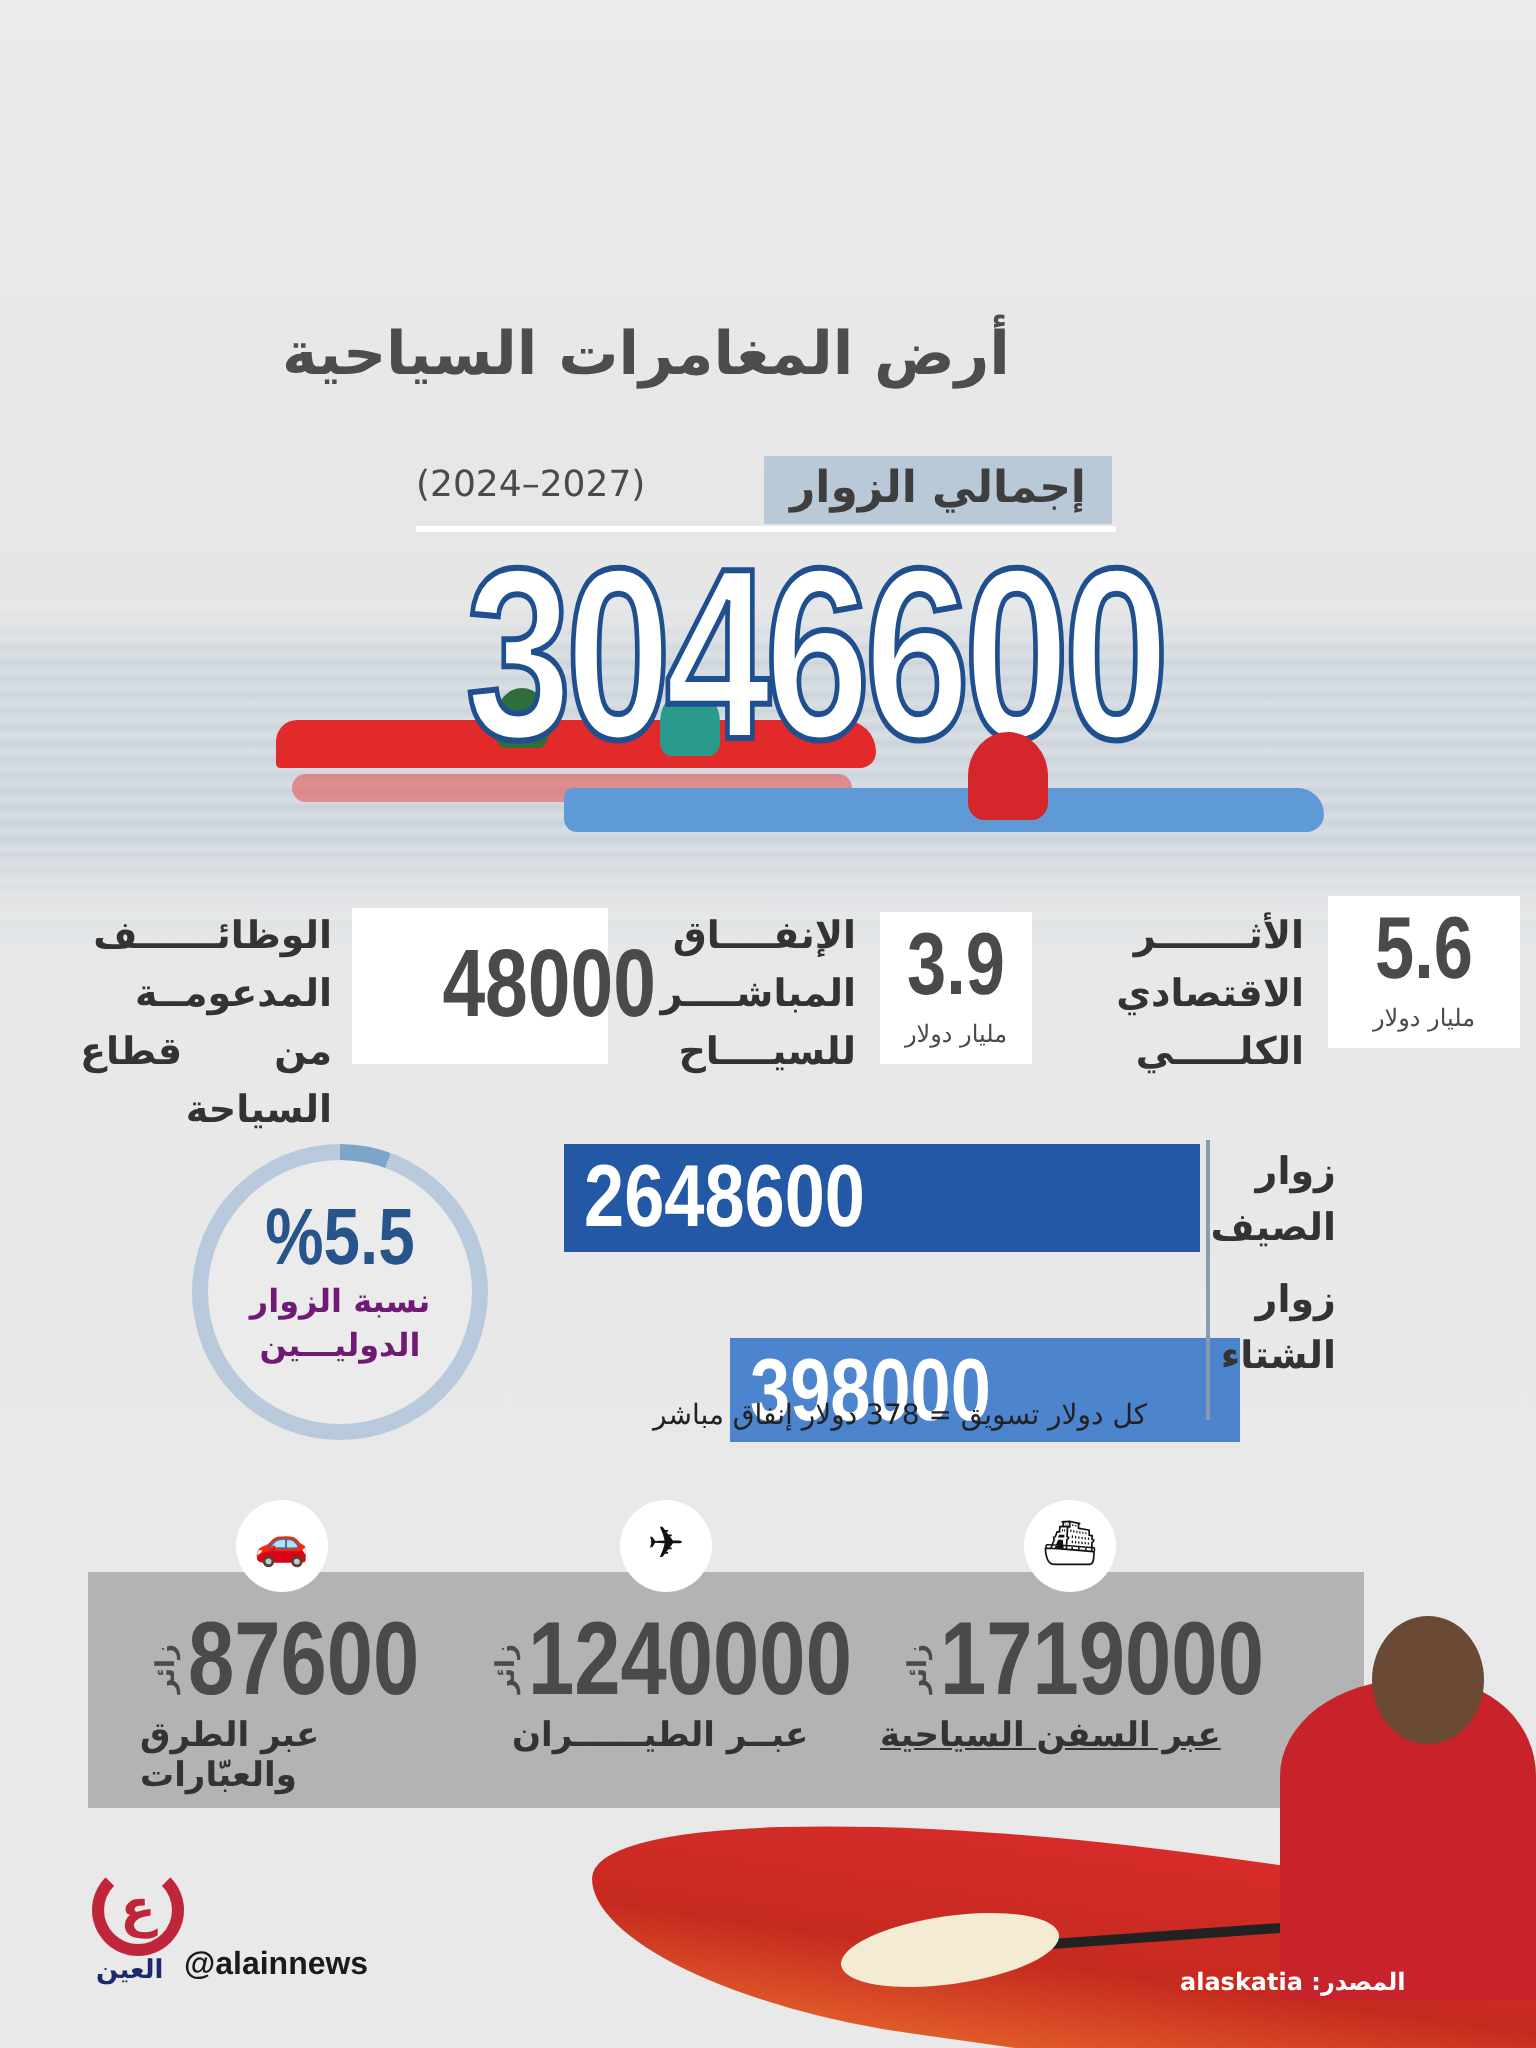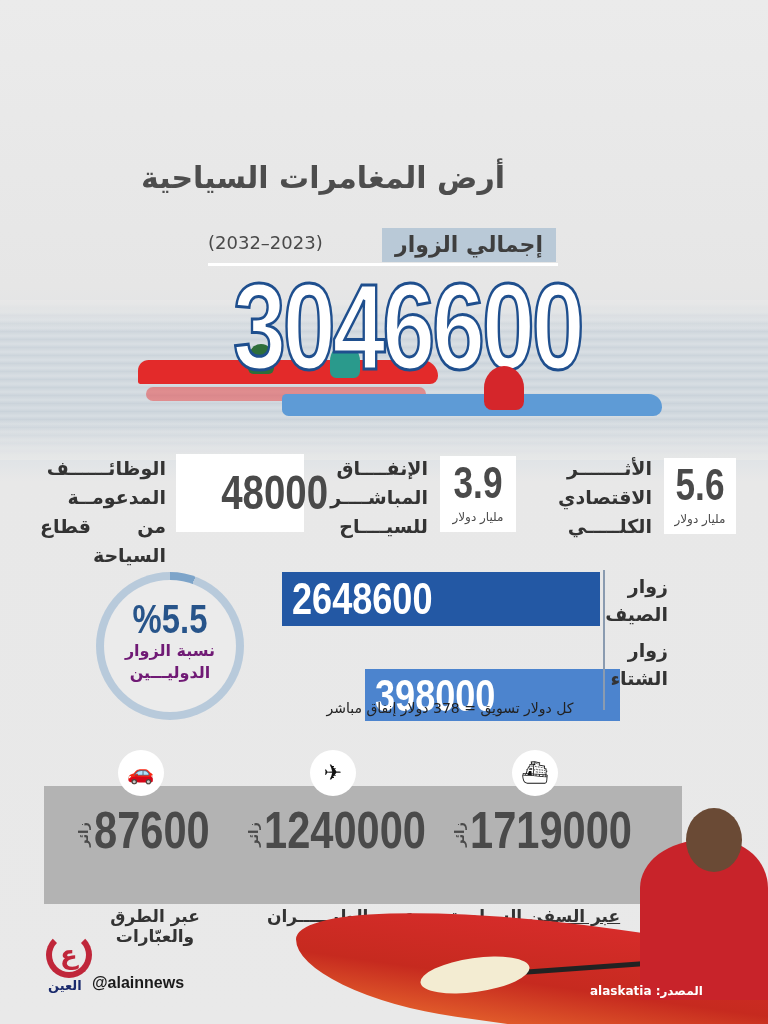--- a/index.html
+++ b/index.html
@@ -36,55 +36,55 @@
 
   .ring { position: absolute; left: 96px; top: 572px; width: 148px; height: 148px; border-radius: 50%; background: conic-gradient(#7da4c9 0 20deg, #b8cadb 20deg 360deg); }
   .ring-inner { position: absolute; left: 8px; top: 8px; width: 132px; height: 132px; border-radius: 50%; background: #ebebeb; text-align: center; }
   .ring-pct { display: block; margin-top: 18px; font-family: "Liberation Sans", sans-serif; font-weight: bold; font-size: 40px; color: #27548a; transform: scaleX(0.82); line-height: 42px; }
   .ring-label { display: block; font-size: 16px; color: #701a75; direction: rtl; line-height: 22px; font-weight: bold; }
 
   .panel { position: absolute; left: 44px; top: 786px; width: 638px; height: 118px; background: #b3b3b3; }
   .icon-circle { position: absolute; width: 46px; height: 46px; border-radius: 50%; background: #ffffff; text-align: center; line-height: 46px; font-size: 22px; color: #111; }
   .mode-num { position: absolute; font-family: "Liberation Sans", sans-serif; font-weight: bold; font-size: 52px; color: #4a4a4a; line-height: 56px; transform: scaleX(0.8); transform-origin: left; }
   .mode-unit { position: absolute; font-size: 13px; color: #4a4a4a; writing-mode: vertical-rl; transform: rotate(180deg); font-weight: bold; }
-  .mode-label { position: absolute; font-size: 17px; color: #333; direction: rtl; text-align: center; font-weight: bold; margin-top: 48px; }
+  .mode-label { position: absolute; font-size: 17px; color: #333; direction: rtl; text-align: left; font-weight: bold; }
 
   .kayak-big { position: absolute; left: 296px; top: 918px; width: 480px; height: 110px; background: linear-gradient(#d62c2a, #c62a1f 60%, #e05a2a); border-radius: 80% 0 0 40% / 60% 0 0 60%; transform: skewY(8deg); }
   .paddle { position: absolute; left: 420px; top: 958px; width: 110px; height: 34px; background: #f3ecd2; border-radius: 50%; transform: rotate(-8deg); }
   .paddle-shaft { position: absolute; left: 520px; top: 965px; width: 140px; height: 5px; background: #222; transform: rotate(-4deg); }
   .person { position: absolute; left: 640px; top: 840px; width: 128px; height: 160px; background: #c8232a; border-radius: 50% 40% 0 0 / 30% 30% 0 0; }
   .head { position: absolute; left: 686px; top: 808px; width: 56px; height: 64px; background: #6a4a35; border-radius: 50%; }
   .source { position: absolute; left: 590px; top: 984px; font-size: 12px; color: #ffffff; direction: rtl; font-weight: bold; }
 
   .logo { position: absolute; left: 46px; top: 932px; width: 46px; height: 46px; border-radius: 50%; border: 6px solid #c0263a; border-top-color: transparent; color: #c0263a; text-align: center; line-height: 34px; font-size: 26px; font-weight: bold; }
   .logo-text { position: absolute; left: 48px; top: 978px; font-size: 13px; color: #1a2a6c; font-weight: bold; }
   .handle { position: absolute; left: 92px; top: 974px; font-size: 16px; color: #1a1a1a; font-family: "Liberation Sans", sans-serif; font-weight: bold; }
 </style>
 </head>
 <body>
 
 <div class="canvas">
   <div class="water"></div>
 
   <div class="subtitle">أرض المغامرات السياحية</div>
   <div class="total-label">إجمالي الزوار</div>
-  <div class="period">(2032–2023)</div>
+  <div class="period">(2024–2027)</div>
   <div class="rule"></div>
 
   <div class="kayak-red-ref"></div>
   <div class="kayak-red"></div>
   <div class="paddler p1"></div>
   <div class="paddler p2"></div>
 
   <div class="big-total">3046600</div>
 
   <div class="kayak-blue"></div>
   <div class="paddler p3"></div>
 
-  <div class="stat-box" style="left:664px;top:458px;width:72px;height:76px;">
+  <div class="stat-box" style="left:664px;top:448px;width:96px;height:76px;">
     <span class="stat-num" style="font-size:44px;line-height:54px;">5.6</span>
     <span class="stat-unit">مليار دولار</span>
   </div>
   <div class="stat-desc" style="left:562px;top:454px;width:90px;">الأثـــــــر الاقتصادي الكلـــــي</div>
 
   <div class="stat-box" style="left:440px;top:456px;width:76px;height:76px;">
     <span class="stat-num" style="font-size:44px;line-height:54px;">3.9</span>
     <span class="stat-unit">مليار دولار</span>
   </div>
   <div class="stat-desc" style="left:344px;top:454px;width:84px;">الإنفــــاق المباشــــر للسيــــاح</div>

